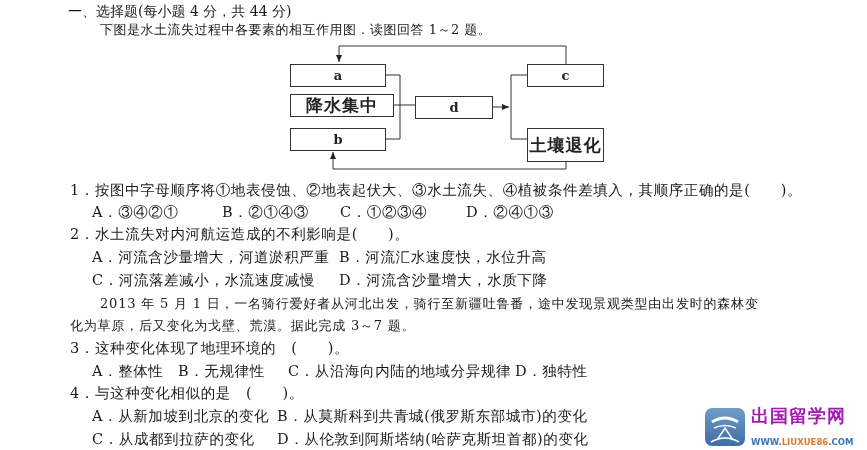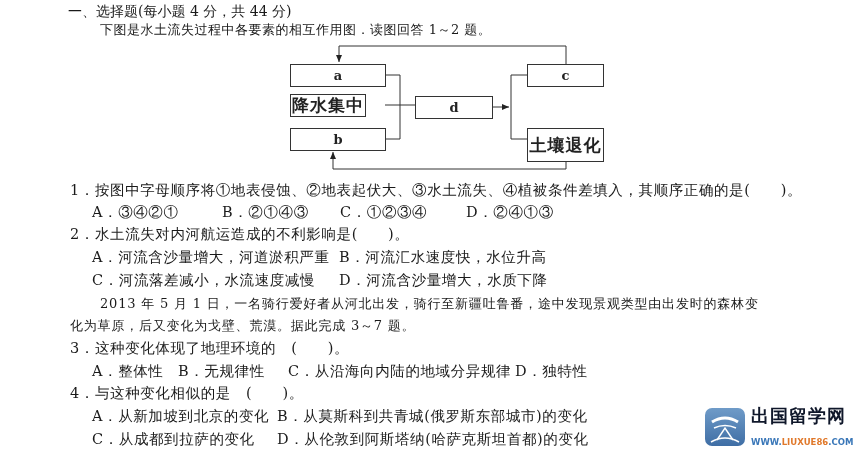--- a/index.html
+++ b/index.html
@@ -31,21 +31,21 @@
     .watermark {
       position: absolute; left: 705px; top: 407px; width: 160px; height: 40px;
       display: flex; align-items: center; gap: 6px;
     }
     .wm-logo {
       width: 40px; height: 38px; border-radius: 7px;
       background: linear-gradient(180deg, #6f9bc8 0%, #3f6ea5 100%);
       position: relative;
     }
     .wm-text { display: flex; flex-direction: column; line-height: 1; }
-    .wm-cn { font-family: "DejaVu Sans", sans-serif; font-weight: bold; font-size: 18px; color: #0f172a; letter-spacing: 1px; }
+    .wm-cn { font-family: "DejaVu Sans", sans-serif; font-weight: bold; font-size: 18px; color: #a21caf; letter-spacing: 1px; }
     .wm-url { font-family: "DejaVu Sans", sans-serif; font-weight: bold; font-size: 8.5px; color: #3a77b8; margin-top: 13px; }
     .wm-url .hl { color: #e0782a; }
   </style>
 </head>
 <body>
 
 <div class="line sec-title">一、选择题(每小题 4 分，共 44 分)</div>
 <div class="line intro">下图是水土流失过程中各要素的相互作用图．读图回答 1～2 题。</div>
 
 <div class="diagram">
@@ -62,21 +62,21 @@
 
       <line x1="492" y1="107" x2="509" y2="107" marker-end="url(#arr)"></line>
       <polyline points="527,75 511,75 511,139 527,139"></polyline>
 
       <polyline points="566,64 566,46 339,46 339,62" marker-end="url(#arr)"></polyline>
 
       <polyline points="566,150 566,169 333,169 333,152" marker-end="url(#arr)"></polyline>
     </g>
   </svg>
   <div class="box small" style="left:290px;top:64px;width:96px;height:23px">a</div>
-  <div class="box big" style="left:290px;top:94px;width:76px;height:23px">降水集中</div>
+  <div class="box big" style="left:290px;top:94px;width:104px;height:23px">降水集中</div>
   <div class="box small" style="left:290px;top:128px;width:96px;height:23px">b</div>
   <div class="box small" style="left:415px;top:96px;width:78px;height:23px">d</div>
   <div class="box small" style="left:527px;top:64px;width:77px;height:23px">c</div>
   <div class="box big" style="left:527px;top:128px;width:77px;height:34px">土壤退化</div>
 </div>
 
 <div class="line q" style="left:70px;top:181px">1．按图中字母顺序将①地表侵蚀、②地表起伏大、③水土流失、④植被条件差填入，其顺序正确的是(　　)。</div>
 <div class="line opt" style="left:92px;top:203px">A．③④②①</div>
 <div class="line opt" style="left:222px;top:203px">B．②①④③</div>
 <div class="line opt" style="left:340px;top:203px">C．①②③④</div>

